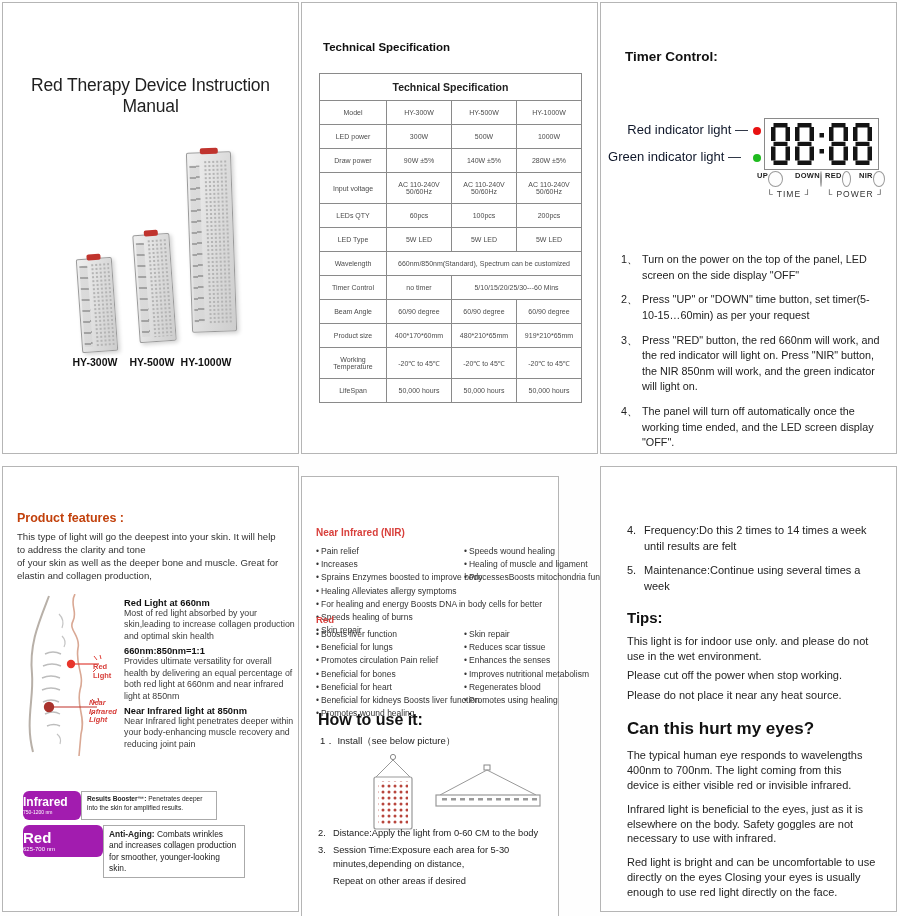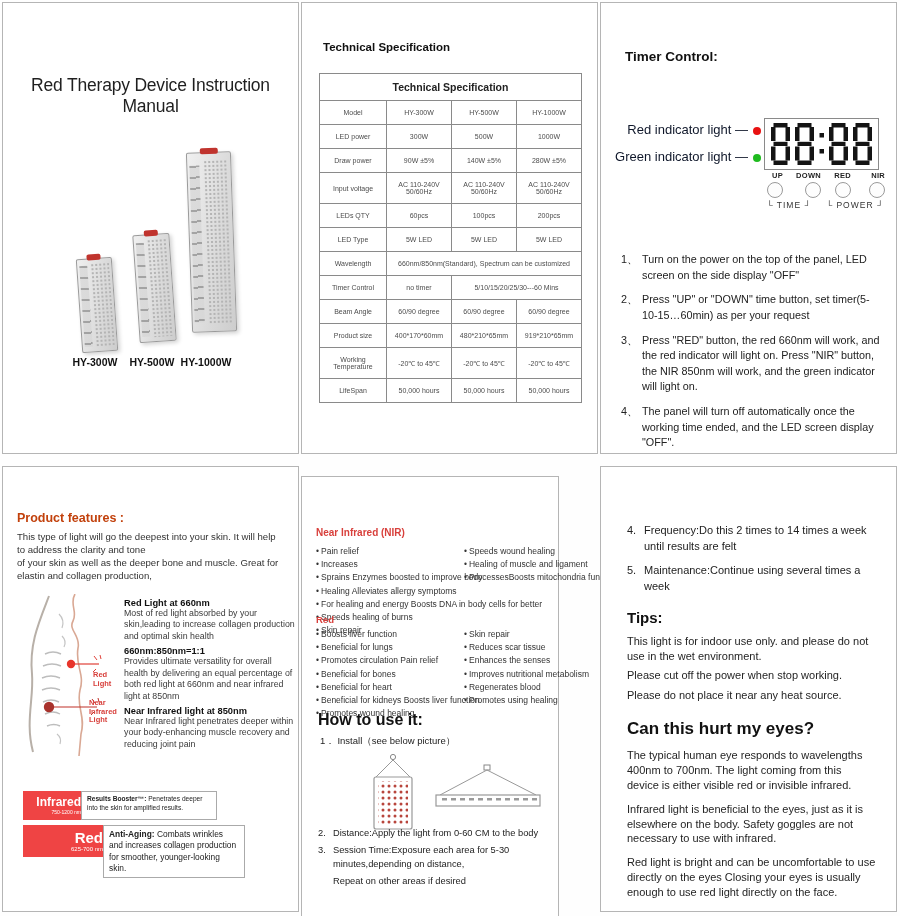--- a/index.html
+++ b/index.html
@@ -35,55 +35,55 @@
   
   .spec-heading{position:absolute;left:21px;top:38px;font-size:11.5px;font-weight:bold;color:#111;}
   .spec-table{position:absolute;left:17px;top:70px;width:263px;border-collapse:collapse;}
   .spec-table th{border:1px solid #8a8a8a;font-size:10.5px;padding:7px 2px;color:#222;}
   .spec-table td{border:1px solid #8a8a8a;font-size:7px;color:#4c4c4c;text-align:center;padding:8px 2px;}
   .spec-table td.lbl{width:62px;}
 
   
   .timer-heading{position:absolute;left:24px;top:46px;font-size:13.5px;font-weight:bold;color:#111;}
   .ind-label{position:absolute;left:0;width:147px;text-align:right;font-size:13px;color:#0f172a;}
-  .ind1{top:119px;} .ind2{top:146px;}
+  .ind1{top:119px;} .ind2{top:146px;text-align:center;}
   .dot{position:absolute;width:8px;height:8px;border-radius:50%;}
   .dot-red{left:152px;top:124px;background:#e81111;}
   .dot-green{left:152px;top:151px;background:#1fbb1f;}
   .led-box{position:absolute;left:163px;top:115px;width:113px;height:50px;border:1px solid #8a8a8a;
            display:flex;align-items:center;justify-content:center;background:#fff;}
   .tgroup{position:absolute;display:flex;flex-direction:column;align-items:center;}
   .tg-time{left:156px;top:168px;width:64px;}
   .tg-power{left:224px;top:168px;width:60px;}
   .btn-row{display:flex;justify-content:space-between;width:100%;}
-  .tbtn{display:flex;flex-direction:column;align-items:flex-end;width:26px;}
+  .tbtn{display:flex;align-items:flex-start;width:26px;}
   .tlabel{font-size:7.5px;font-weight:bold;color:#222;margin-bottom:2px;letter-spacing:.3px;}
   .tcircle{width:14px;height:14px;border:1.5px solid #9a9a9a;border-radius:50%;background:#fdfdfd;}
   .bracket{font-size:8.5px;color:#333;margin-top:2px;letter-spacing:1px;}
   .bracket::before{content:"└ ";} .bracket::after{content:" ┘";}
   .timer-steps{position:absolute;left:20px;top:249px;right:12px;}
   .numitem{display:flex;margin-bottom:9px;font-size:10.8px;line-height:1.45;color:#222;}
   .numitem .num{flex:none;width:21px;}
   .numitem .txt{flex:1;}
 
   
   .pf-heading{position:absolute;left:14px;top:44px;font-size:12.5px;font-weight:bold;color:#c2410c;}
   .pf-intro{position:absolute;left:14px;top:64px;width:264px;font-size:9.6px;line-height:1.35;
             color:#333;white-space:pre-line;}
   .body-svg{position:absolute;left:12px;top:127px;}
   .diag-label{position:absolute;font-size:7.5px;color:#d8403c;line-height:1.15;width:34px;font-weight:600;}
-  .diag-red{left:90px;top:204px;}
-  .diag-nir{left:86px;top:232px;}
+  .diag-red{left:90px;top:196px;}
+  .diag-nir{left:86px;top:232px;font-style:italic;}
   .pf-sections{position:absolute;left:121px;top:131px;width:172px;}
   .pf-sections b{display:block;font-size:9.3px;color:#111;}
   .pf-sections p{margin:0 0 4px;font-size:8.8px;line-height:1.3;color:#3a3a3a;}
   .badges{position:absolute;left:20px;top:324px;}
   .badge-row{display:flex;align-items:stretch;margin-bottom:5px;}
-  .badge-box{background:#ef4444;color:#fff;display:flex;flex-direction:column;align-items:flex-end;
-             justify-content:center;box-sizing:border-box;}
+  .badge-box{background:#a21caf;color:#fff;display:flex;flex-direction:column;align-items:flex-start;
+             justify-content:center;box-sizing:border-box;border-radius:6px;}
   .bb1{width:58px;height:29px;} .bb2{width:80px;height:32px;}
   .badge-name{font-weight:bold;line-height:1;}
   .bb1 .badge-name{font-size:12px;} .bb2 .badge-name{font-size:15px;}
   .badge-range{font-size:5px;margin-top:1px;}
   .bb2 .badge-range{font-size:6px;}
   .badge-desc{border:1px solid #aaa;box-sizing:border-box;padding:3px 5px;color:#222;background:#fff;}
   .bd1{width:136px;font-size:6.6px;line-height:1.35;}
   .bd2{width:142px;font-size:8.4px;line-height:1.35;}
 
   

